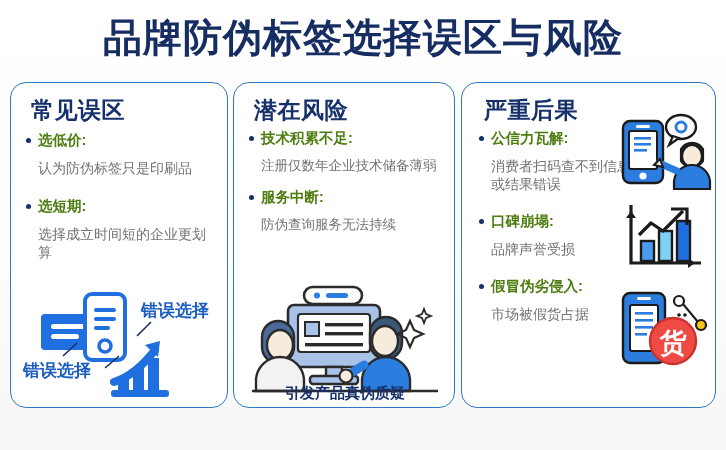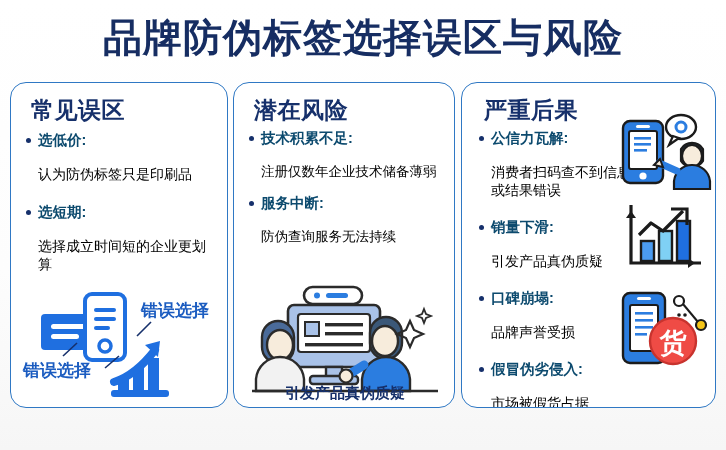--- a/index.html
+++ b/index.html
@@ -81,29 +81,29 @@
     width: 5px;
     height: 5px;
     border-radius: 50%;
     background: #16306b;
   }
   .b-title {
     display: block;
     font-size: 14.5px;
     line-height: 18px;
     font-weight: bold;
-    color: #0c4a6e;
+    color: #4d7c0f;
     white-space: nowrap;
   }
   .b-desc {
     display: block;
     font-size: 14px;
     line-height: 18px;
-    color: #000000;
-    margin-top: 16px;
+    color: #737373;
+    margin-top: 10px;
   }
   .panel-1 .bullet { margin-bottom: 20px; }
   .panel-1 .b-desc { max-width: 178px; }
   .panel-2 .bullets { top: 46px; left: 14px; }
   .panel-2 .bullet  { margin-bottom: 13px; }
   .panel-2 .b-desc  { font-size: 13.5px; white-space: nowrap; }
   .panel-3 .bullets { top: 46px; left: 16px; width: 155px; }
   .panel-3 .bullet  { margin-bottom: 19px; }
   .panel-3 .b-desc  { max-width: 150px; }
 
@@ -256,24 +256,20 @@
     <div class="illu2-caption">引发产品真伪质疑</div>
   </div>
 
   <div class="panel panel-3">
     <div class="panel-head">严重后果</div>
 
     <div class="bullets">
       <div class="bullet">
         <span class="b-title">公信力瓦解:</span>
         <span class="b-desc">消费者扫码查不到信息或结果错误</span>
-      </div>
-      <div class="bullet">
-        <span class="b-title">销量下滑:</span>
-        <span class="b-desc">引发产品真伪质疑</span>
       </div>
       <div class="bullet">
         <span class="b-title">口碑崩塌:</span>
         <span class="b-desc">品牌声誉受损</span>
       </div>
       <div class="bullet">
         <span class="b-title">假冒伪劣侵入:</span>
         <span class="b-desc">市场被假货占据</span>
       </div>
     </div>

